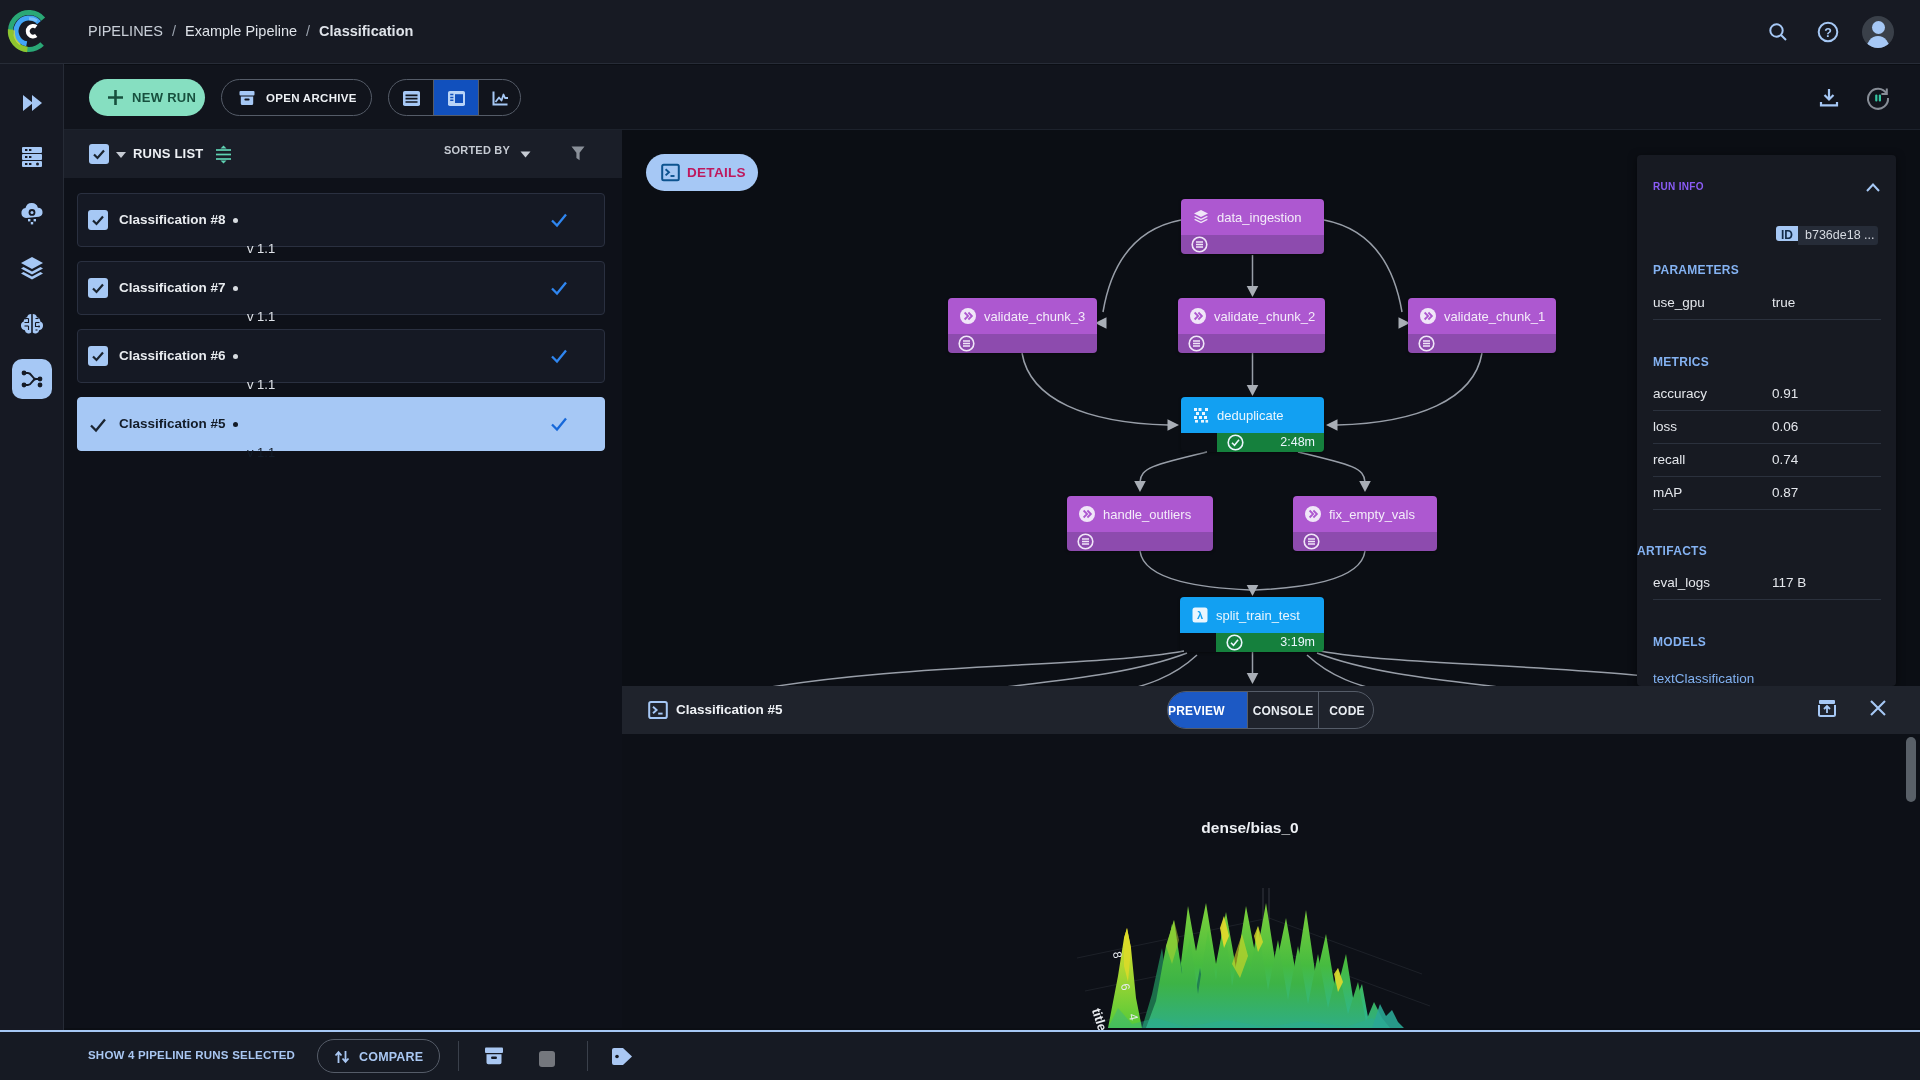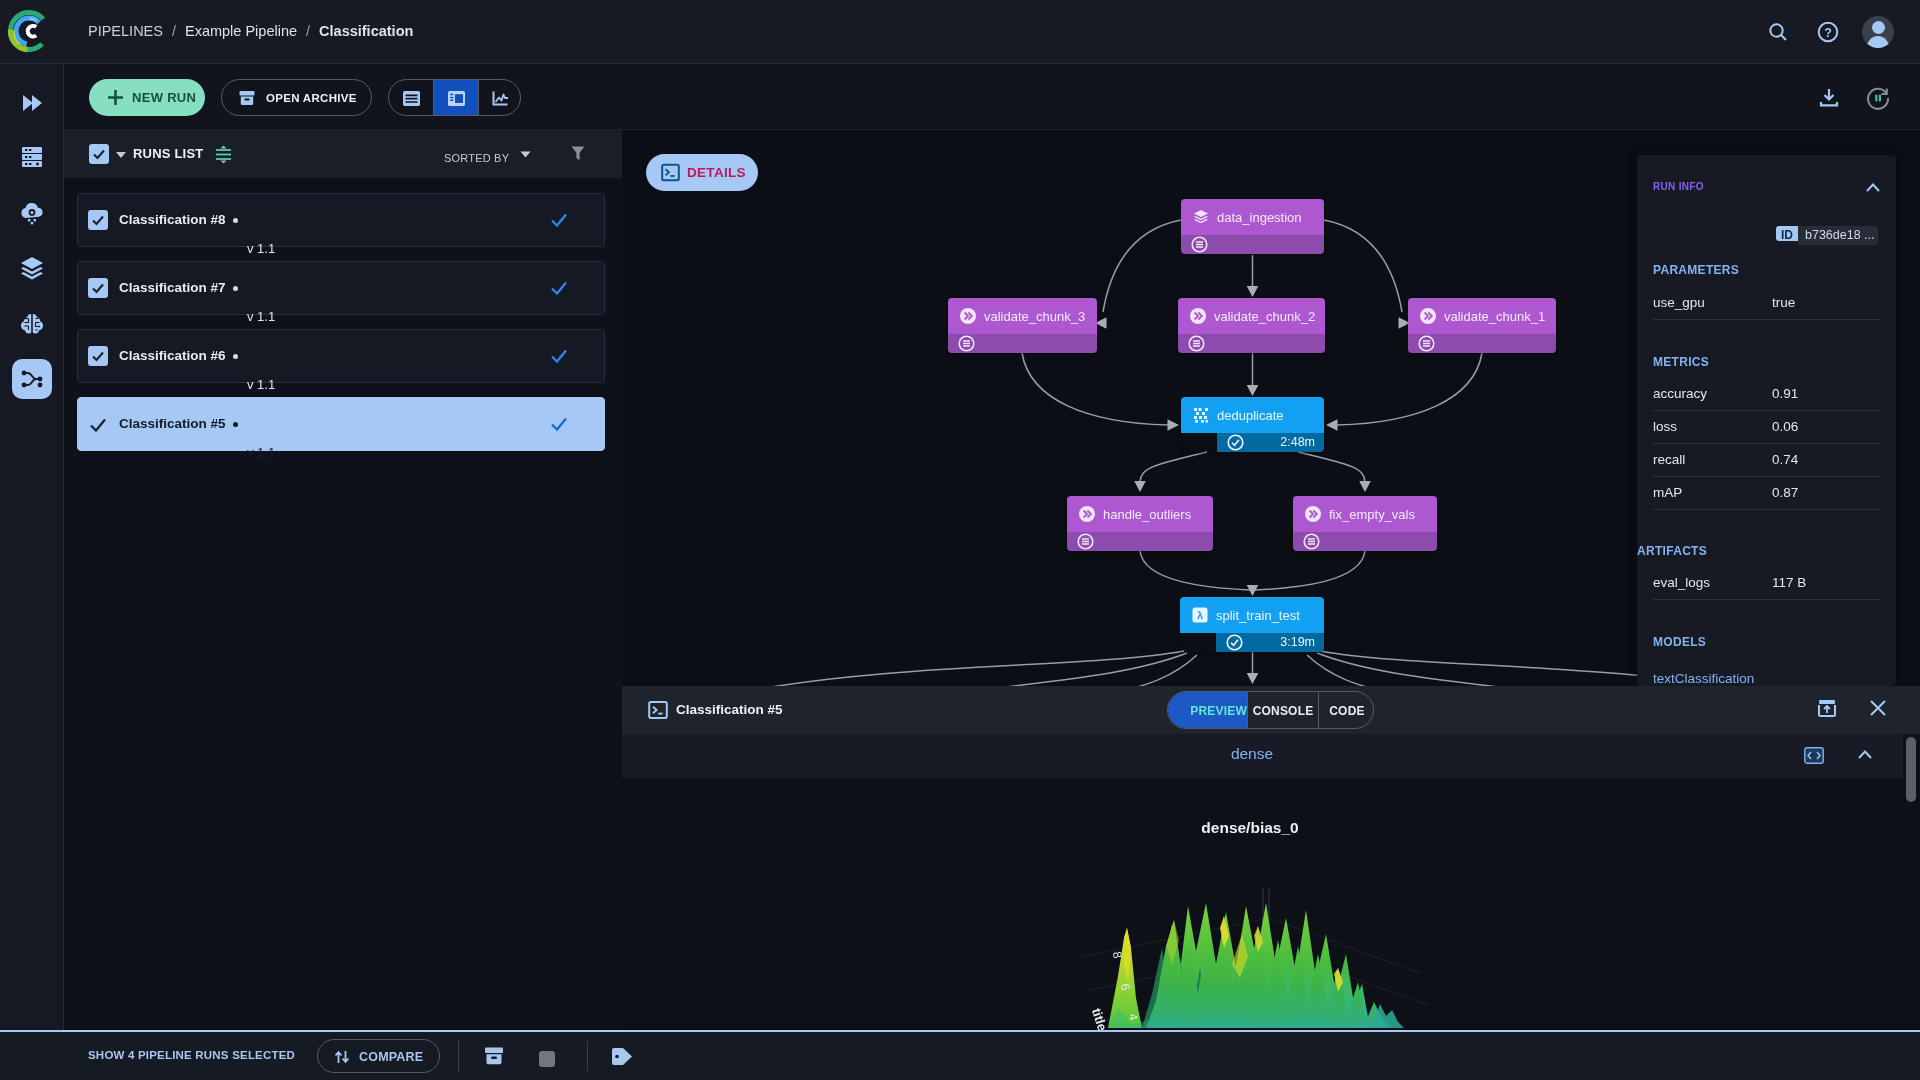--- a/index.html
+++ b/index.html
@@ -28,21 +28,21 @@
 .seclbl { color:#84b2f2; font-size:12px; font-weight:bold; letter-spacing:.3px; }
 .kvrow { position:absolute; left:16px; width:228px; border-bottom:1px solid #2b313d; height:33px; }
 .kvrow .k { position:absolute; left:0; top:8px; color:#e4e7ec; font-size:13.5px; }
 .kvrow .v { position:absolute; left:119px; top:8px; color:#e4e7ec; font-size:13.5px; }
 .node { position:absolute; border-radius:4px; overflow:hidden; box-shadow:0 1px 3px rgba(0,0,0,.4); }
 .node .ntop { position:relative; height:36px; }
 .node .nbot { position:relative; height:19px; }
 .node.purple .ntop { background:#ad58d0; }
 .node.purple .nbot { background:#8d4bae; }
 .node.blue .ntop { background:#12a0f2; }
-.node.blue .nbot { background:#0369a1;margin-left:36px; }
+.node.blue .nbot { background:#15803d;margin-left:36px; }
 .node .nlbl { position:absolute; left:36px; top:11px; font-size:13px; color:#f4ecfa; }
 .node.blue .nlbl { color:#eaf6fe; }
 .node .nico { position:absolute; left:12px; top:10px; }
 .node .bico { position:absolute; left:10px; top:1px; }
 .node .ntime { position:absolute; right:9px; top:2px; font-size:12.5px; color:#eaf6fe; }
 </style>
 </head>
 <body>
 <div id="page">
   <div id="sidebar">
@@ -415,21 +415,21 @@
       <div class="abs" style="left:69px;top:16px;font-size:13px;font-weight:bold;color:#eef1f5;letter-spacing:.2px">RUNS LIST</div>
       <svg class="abs" style="left:151px;top:15px" width="17" height="19" viewBox="0 0 17 19">
           <g stroke="#5fd3b3" stroke-width="1.7">
             <line x1="1" y1="5" x2="16" y2="5"></line>
             <line x1="1" y1="9.5" x2="16" y2="9.5"></line>
             <line x1="1" y1="14" x2="16" y2="14"></line>
           </g>
           <path d="M5.5 3.5 L8.5 0.5 L11.5 3.5" fill="#5fd3b3"></path>
           <path d="M5.5 15.5 L8.5 18.5 L11.5 15.5" fill="#5fd3b3"></path>
         </svg>
-      <div class="abs" style="left:380px;top:22px;font-size:11px;font-weight:normal;color:#c6cbd3;letter-spacing:.2px">SORTED BY</div>
+      <div class="abs" style="left:380px;top:14px;font-size:11px;font-weight:bold;color:#c6cbd3;letter-spacing:.2px">SORTED BY</div>
       <svg class="abs" style="left:456px;top:21px" width="11" height="7" viewBox="0 0 11 7">
           <path d="M0.5 0.5 L5.5 6.5 L10.5 0.5 Z" fill="#c6cbd3"></path>
         </svg>
       <svg class="abs" style="left:507px;top:16px" width="14" height="15" viewBox="0 0 14 15">
           <path d="M0.5 0.5 h13 L8.6 6.8 v7.4 l-3.2 -2.2 v-5.2 Z" fill="#8a9099"></path>
         </svg>
     </div>
     <div class="card" style="top:63px">
       <div class="cbx">
           <svg width="16" height="16" viewBox="0 0 16 16">
@@ -523,41 +523,31 @@
       <svg class="abs" style="left:26px;top:14px" width="20" height="20" viewBox="0 0 20 20">
           <rect x="1.2" y="2" width="17.6" height="16" rx="1.8" fill="none" stroke="#a6c8f5" stroke-width="2"></rect>
           <path d="M5 6.8 L8.6 10 L5 13.2" fill="none" stroke="#a6c8f5" stroke-width="1.9"></path>
           <line x1="10.2" y1="13.6" x2="14.6" y2="13.6" stroke="#a6c8f5" stroke-width="1.9"></line>
         </svg>
       <div class="abs" style="left:54px;top:16px;font-size:13.5px;font-weight:bold;color:#eef1f5">Classification #5</div>
       <div class="abs" style="left:545px;top:5px;width:207px;height:38px;border:1px solid #555c68;border-radius:19px;overflow:hidden">
         <div class="abs" style="left:0;top:0;width:79px;height:38px;background:#1c59c4"></div>
         <div class="abs" style="left:79px;top:0;width:1px;height:38px;background:#555c68"></div>
         <div class="abs" style="left:150px;top:0;width:1px;height:38px;background:#555c68"></div>
-        <div class="abs" style="left:0px;top:12px;width:79px;text-align:right;font-size:12px;font-weight:bold;color:#5eead4;letter-spacing:.2px">PREVIEW</div>
+        <div class="abs" style="left:0px;top:12px;width:79px;text-align:left;font-size:12px;font-weight:bold;color:#ffffff;letter-spacing:.2px">PREVIEW</div>
         <div class="abs" style="left:80px;top:12px;width:70px;text-align:center;font-size:12px;font-weight:bold;color:#e9edf2;letter-spacing:.2px">CONSOLE</div>
         <div class="abs" style="left:151px;top:12px;width:56px;text-align:center;font-size:12px;font-weight:bold;color:#e9edf2;letter-spacing:.2px">CODE</div>
       </div>
       <svg class="abs" style="left:1195px;top:12px" width="20" height="20" viewBox="0 0 20 20">
           <path d="M2 7 v9.5 a1.5 1.5 0 0 0 1.5 1.5 h13 a1.5 1.5 0 0 0 1.5 -1.5 v-9.5" fill="none" stroke="#a6c8f5" stroke-width="2"></path>
           <rect x="2" y="2" width="16" height="4" rx="1" fill="#a6c8f5"></rect>
           <path d="M10 15 v-6 M7 11 l3 -3 3 3" stroke="#a6c8f5" stroke-width="1.8" fill="none"></path>
         </svg>
       <svg class="abs" style="left:1247px;top:13px" width="18" height="18" viewBox="0 0 18 18">
           <path d="M2 2 L16 16 M16 2 L2 16" stroke="#a6c8f5" stroke-width="2.1"></path>
-        </svg>
-    </div>
-    <div class="abs" style="left:0;top:48px;width:1281px;height:44px;background:#181b25">
-      <div class="abs" style="left:0;top:11px;width:1260px;text-align:center;font-size:15.5px;color:#82b2f2">dense</div>
-      <svg class="abs" style="left:1182px;top:13px" width="20" height="17" viewBox="0 0 20 17">
-          <rect x="0.8" y="0.8" width="18.4" height="15.4" rx="2" fill="#1a3a5e" stroke="#82b2f2" stroke-width="1.4"></rect>
-          <path d="M7 5 L4 8.5 L7 12 M13 5 L16 8.5 L13 12" stroke="#a6c8f5" stroke-width="1.4" fill="none"></path>
-        </svg>
-      <svg class="abs" style="left:1236px;top:16px" width="14" height="9" viewBox="0 0 14 9">
-          <path d="M1 8 L7 1.5 L13 8" stroke="#a6c8f5" stroke-width="2" fill="none"></path>
         </svg>
     </div>
     <div class="abs" style="left:628px;top:133px;font-size:15.5px;font-weight:bold;color:#edf0f4;transform:translateX(-50%)">dense/bias_0</div>
     <div class="abs" style="left:1284px;top:51px;width:10px;height:65px;background:#596068;border-radius:5px"></div>
     <svg class="abs" style="left:400px;top:160px" width="420" height="182" viewBox="0 0 420 182">
       <defs>
         <linearGradient id="mg" x1="0" y1="0" x2="0" y2="1">
           <stop offset="0" stop-color="#63cb37"></stop>
             <stop offset="0.6" stop-color="#3db346"></stop>
             <stop offset="1" stop-color="#2fae85"></stop>

